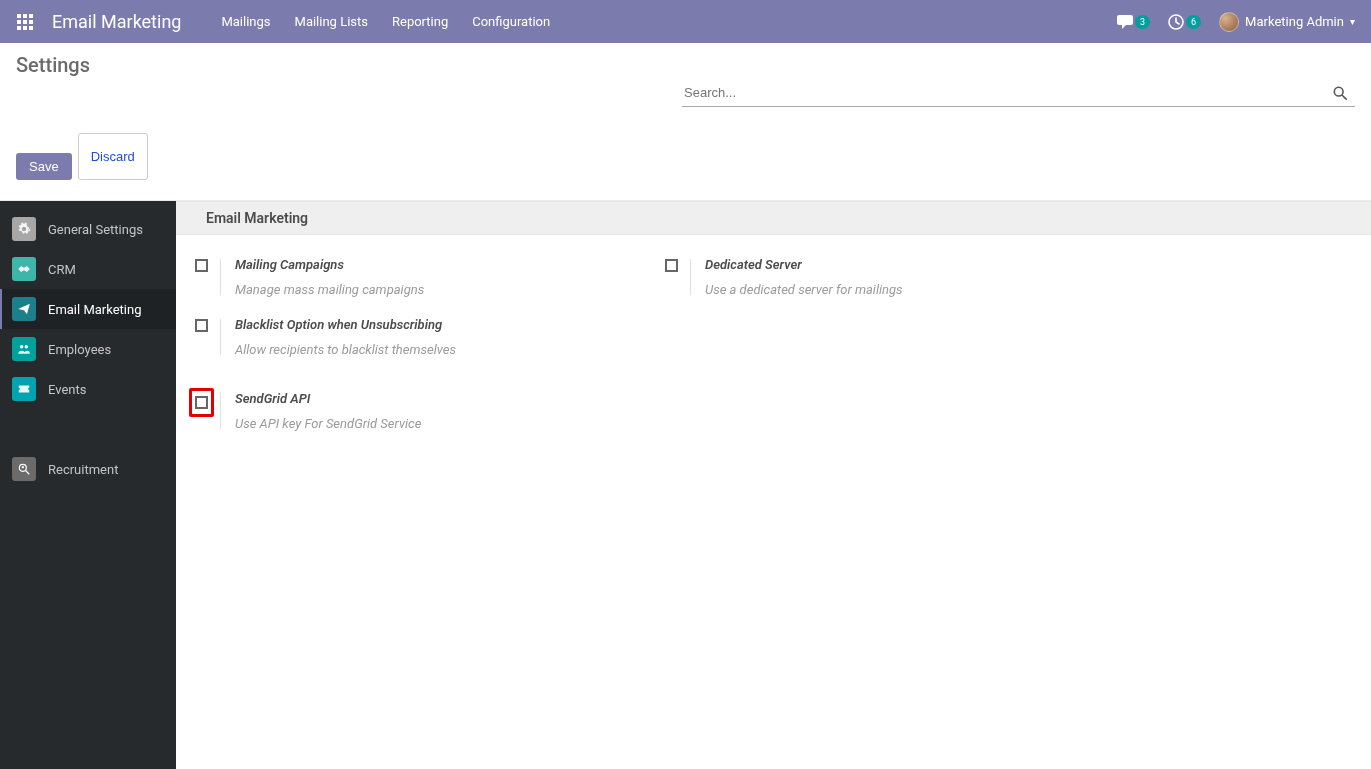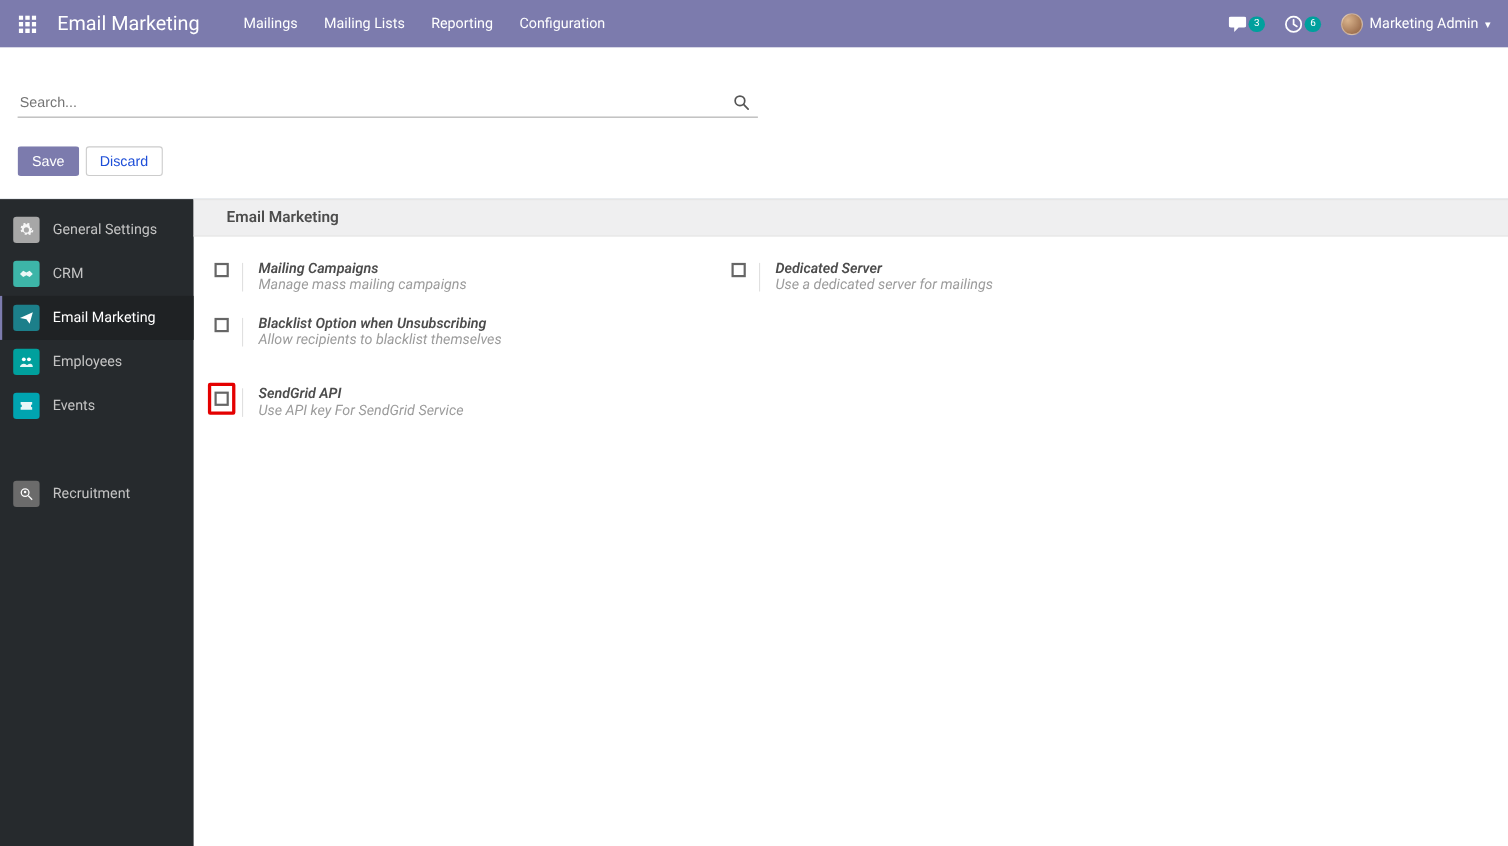--- a/index.html
+++ b/index.html
@@ -21,41 +21,41 @@
 
   
   .controlpanel { padding: 10px 16px 20px 16px; border-bottom: 1px solid #e9ecef; }
   .cp-row1 { display:flex; align-items:flex-start; }
   .cp-title { font-size: 20px; color: #6b6b6b; font-weight: 500; flex:1; }
   .search-wrap { width: 673px; border-bottom: 1px solid #aaa; display:flex; align-items:center; height: 28px; margin-top: 26px; }
   .search-wrap input { border:none; outline:none; flex:1; font-size:13px; padding: 4px 2px; color:#4c4c4c; background:transparent; }
   .search-wrap .search-btn { width: 22px; text-align:center; color:#666; font-size:14px; cursor:pointer; }
   .cp-row2 { margin-top: 26px; display:flex; gap:6px; }
   .btn { border-radius: 3px; padding: 5px 12px; font-size: 13px; cursor:pointer; border:1px solid transparent; }
-  .btn-primary { background: #7C7BAD; color:#fff; }
+  .btn-primary { background: #7C7BAD; color:#fff;margin-top:20px; }
   .btn-default { background:#fff; border:1px solid #ccc; color:#1d4ed8; }
 
   
   .body { display:flex; min-height: calc(100vh - 143px); }
   .sidebar { width: 176px; background: #262A2D; color: #C4C4C4; padding-top: 8px; }
   .side-item { display:flex; align-items:center; height: 40px; padding: 0 12px; gap: 12px; cursor:pointer; font-size:13px; }
   .side-item.active { background: #1f2224; color:#fff; border-left: 2px solid #7C7BAD; padding-left:10px; }
   .side-icon { width: 24px; height: 24px; border-radius: 3px; display:flex; align-items:center; justify-content:center; font-size:13px; color:#fff; flex-shrink:0; }
   .side-gap { height: 40px; }
 
   .content { flex:1; }
   .section-header { background: #EFEFF0; padding: 8px 30px; font-weight: 600; color:#4c4c4c; font-size: 14px; border-bottom:1px solid #e5e5e5; border-top:1px solid #e5e5e5;}
   .settings-grid { display:flex; padding: 10px 0 0 0; }
   .col { width: 470px; padding: 0 0 0 8px; }
   .setting-row { display:flex; align-items:flex-start; padding: 12px 0 8px 0; font-style: italic; }
   .check-col { width: 34px; display:flex; justify-content:center; padding-top:2px; }
   .chk { width:13px; height:13px; border:2px solid #666; background:#fff; }
   .divider { width:1px; background:#E0E0E0; align-self:stretch; margin: 2px 14px 2px 2px; }
   .setting-title { font-weight:600; color:#4c4c4c; font-size:13px; }
-  .setting-desc { color:#9b9b9b; font-size:13px; margin-top:0; }
+  .setting-desc { color:#9b9b9b; font-size:13px; margin-top:10px; }
   .highlight-box { border:3px solid #E40000; border-radius:2px; padding:5px 3px; margin:-5px -3px -5px -3px; }
 
   svg { display:block; }
 </style>
 </head>
 <body>
 
 <div class="topnav">
   <span class="apps-icon">
     <svg width="16" height="16" viewBox="0 0 16 16">
@@ -101,20 +101,21 @@
     <div class="user-drop">
       <span class="avatar"></span>
       <span>Marketing Admin</span>
       <span class="caret">▾</span>
     </div>
   </div>
 </div>
 
 <div class="controlpanel">
   <div class="cp-row1">
+    <div class="cp-title">Settings</div>
     <div class="search-wrap">
       <input type="text" placeholder="Search..." style="">
       <span class="search-btn">
         <svg width="14" height="14" viewBox="0 0 16 16">
             <circle cx="6.5" cy="6.5" r="5" fill="none" stroke="#555" stroke-width="1.8"></circle>
             <line x1="10.5" y1="10.5" x2="15" y2="15" stroke="#555" stroke-width="1.8" stroke-linecap="round"></line>
           </svg>
       </span>
     </div>
   </div>

